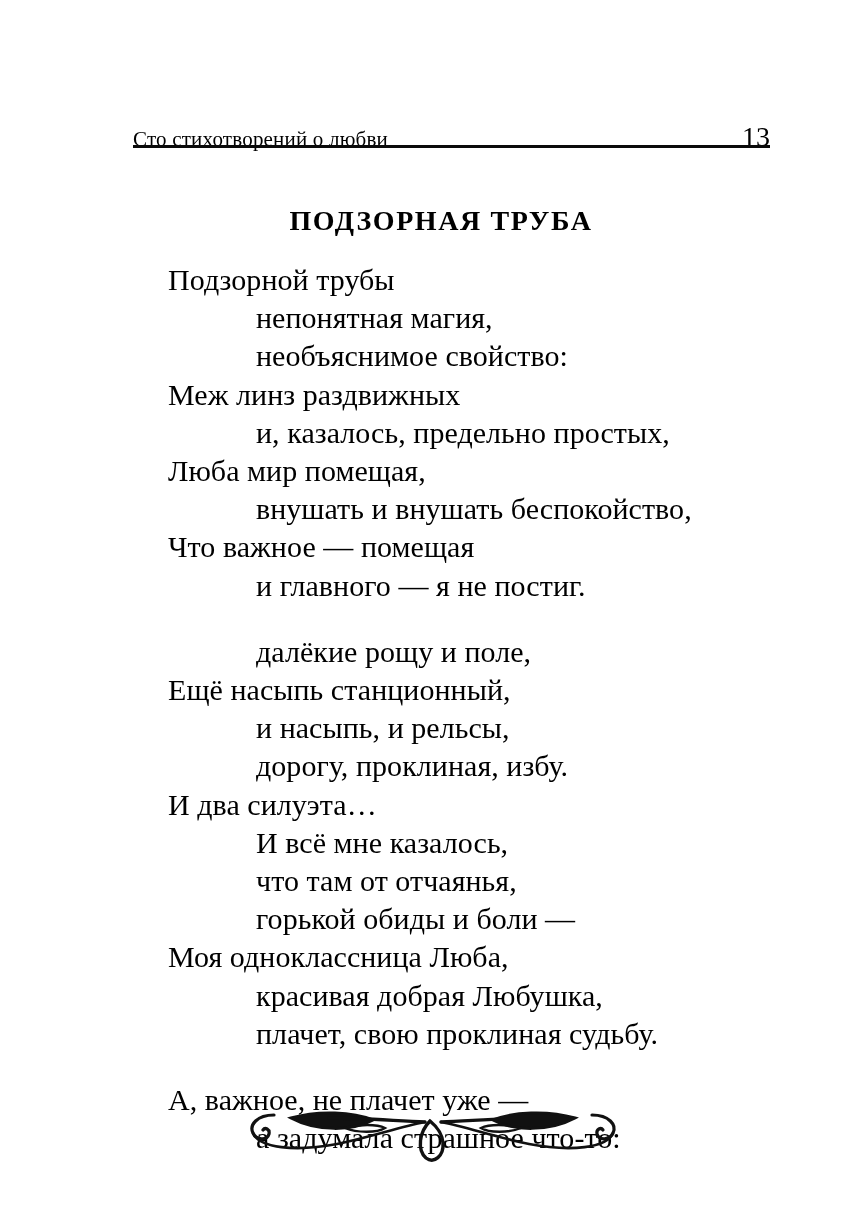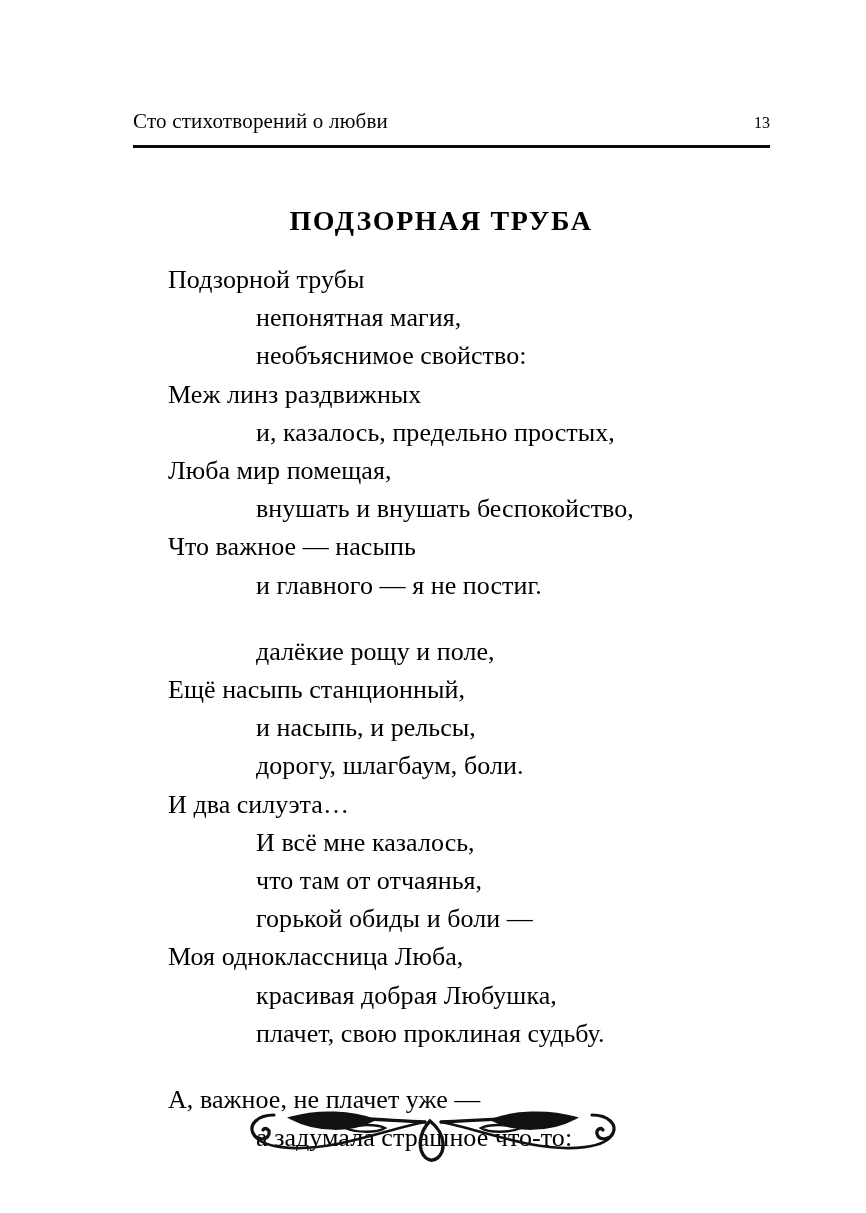--- a/index.html
+++ b/index.html
@@ -22,34 +22,34 @@
     left: 0;
     top: 0;
     width: 866px;
     height: 1213px;
   }
 
   
   .running-head {
     position: absolute;
     left: 133px;
-    top: 108px;
+    top: 124px;
     width: 637px;
     display: flex;
     align-items: baseline;
     justify-content: space-between;
   }
   .running-head-title {
     font-size: 21px;
     line-height: 26px;
     letter-spacing: 0.2px;
     white-space: nowrap;
   }
   .running-head-folio {
-    font-size: 16px;
+    font-size: 28px;
     line-height: 26px;
     font-weight: 400;
   }
   .head-rule {
     position: absolute;
     left: 133px;
     top: 145px;
     width: 637px;
     height: 0;
     border-top: 3px solid #0a0a0a;
@@ -76,21 +76,21 @@
   }
 
   .stanza {
     margin: 0 0 28px 0;
   }
   .stanza:last-child {
     margin-bottom: 0;
   }
 
   .verse-line {
-    font-size: 26px;
+    font-size: 30px;
     line-height: 38.2px;
     white-space: pre;
     letter-spacing: 0.05px;
   }
   .verse-line.indent-1 {
     padding-left: 88px;
   }
 
   
   .ornament {
@@ -122,28 +122,28 @@
 
   <div class="poem-body">
       <div class="stanza">
         <div class="verse-line">Подзорной трубы</div>
         <div class="verse-line indent-1">непонятная магия,</div>
         <div class="verse-line indent-1">необъяснимое свойство:</div>
         <div class="verse-line">Меж линз раздвижных</div>
         <div class="verse-line indent-1">и, казалось, предельно простых,</div>
         <div class="verse-line">Люба мир помещая,</div>
         <div class="verse-line indent-1">внушать и внушать беспокойство,</div>
-        <div class="verse-line">Что важное — насыпь</div>
+        <div class="verse-line">Что важное — помещая</div>
         <div class="verse-line indent-1">и главного — я не постиг.</div>
       </div>
       <div class="stanza">
         <div class="verse-line indent-1">далёкие рощу и поле,</div>
         <div class="verse-line">Ещё насыпь станционный,</div>
         <div class="verse-line indent-1">и насыпь, и рельсы,</div>
-        <div class="verse-line indent-1">дорогу, шлагбаум, боли.</div>
+        <div class="verse-line indent-1">дорогу, проклиная, избу.</div>
         <div class="verse-line">И два силуэта…</div>
         <div class="verse-line indent-1">И всё мне казалось,</div>
         <div class="verse-line indent-1">что там от отчаянья,</div>
         <div class="verse-line indent-1">горькой обиды и боли —</div>
         <div class="verse-line">Моя одноклассница Люба,</div>
         <div class="verse-line indent-1">красивая добрая Любушка,</div>
         <div class="verse-line indent-1">плачет, свою проклиная судьбу.</div>
       </div>
       <div class="stanza">
         <div class="verse-line">А, важное, не плачет уже —</div>

